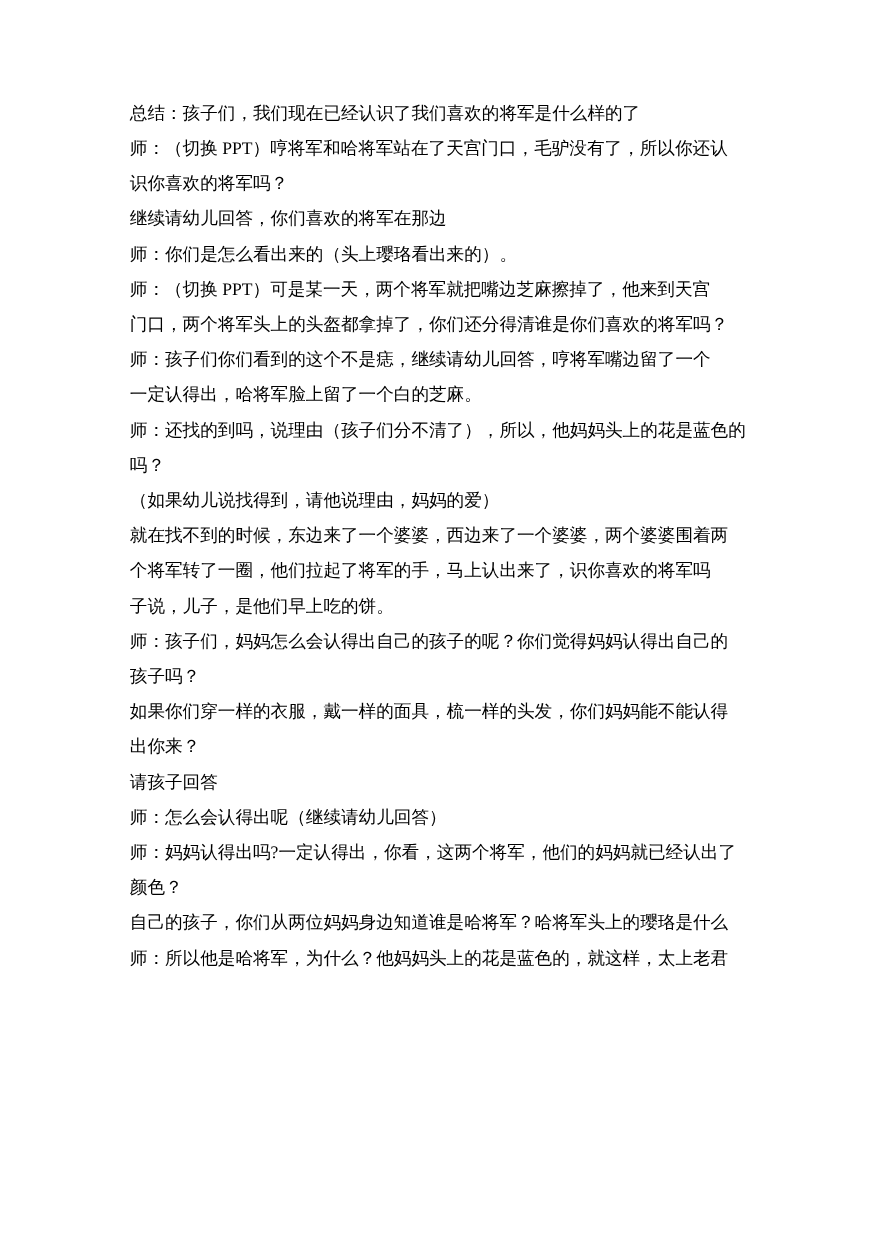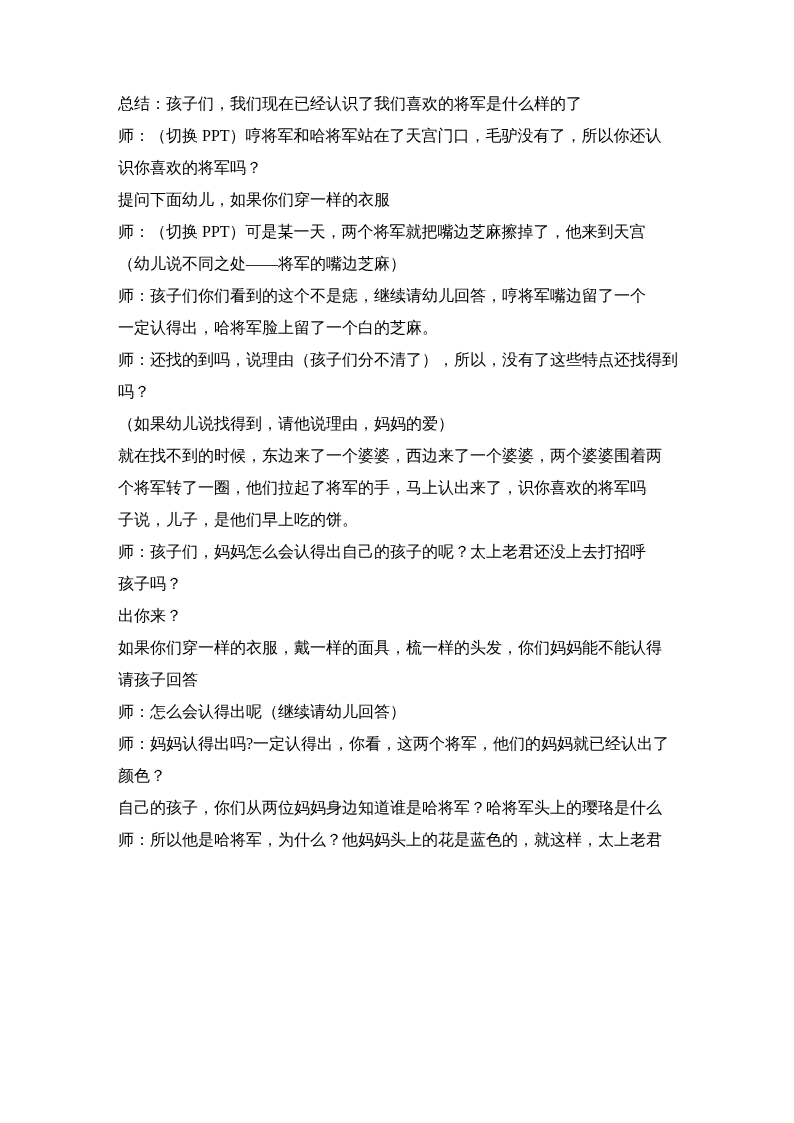--- a/index.html
+++ b/index.html
@@ -41,51 +41,52 @@
 <div class="page">
   <div class="doc-content" id="doc-content" style="color: rgb(0, 0, 0);">
       <div class="paragraph">
         <div class="text-line">总结：孩子们，我们现在已经认识了我们喜欢的将军是什么样的了</div>
       </div>
       <div class="paragraph">
         <div class="text-line">师：（切换 PPT）哼将军和哈将军站在了天宫门口，毛驴没有了，所以你还认</div>
         <div class="text-line">识你喜欢的将军吗？</div>
       </div>
       <div class="paragraph">
-        <div class="text-line">提问下面幼儿，如果你们穿一样的衣服</div>
+        <div class="text-line">继续请幼儿回答，你们喜欢的将军在那边</div>
+      </div>
+      <div class="paragraph">
+        <div class="text-line">师：你们是怎么看出来的（头上璎珞看出来的）。</div>
       </div>
       <div class="paragraph">
         <div class="text-line">师：（切换 PPT）可是某一天，两个将军就把嘴边芝麻擦掉了，他来到天宫</div>
-      </div>
-      <div class="paragraph">
-        <div class="text-line">（幼儿说不同之处——将军的嘴边芝麻）</div>
+        <div class="text-line">门口，两个将军头上的头盔都拿掉了，你们还分得清谁是你们喜欢的将军吗？</div>
       </div>
       <div class="paragraph">
         <div class="text-line">师：孩子们你们看到的这个不是痣，继续请幼儿回答，哼将军嘴边留了一个</div>
         <div class="text-line">一定认得出，哈将军脸上留了一个白的芝麻。</div>
       </div>
       <div class="paragraph">
-        <div class="text-line">师：还找的到吗，说理由（孩子们分不清了），所以，没有了这些特点还找得到</div>
+        <div class="text-line">师：还找的到吗，说理由（孩子们分不清了），所以，他妈妈头上的花是蓝色的</div>
         <div class="text-line">吗？</div>
       </div>
       <div class="paragraph">
         <div class="text-line">（如果幼儿说找得到，请他说理由，妈妈的爱）</div>
       </div>
       <div class="paragraph">
         <div class="text-line">就在找不到的时候，东边来了一个婆婆，西边来了一个婆婆，两个婆婆围着两</div>
         <div class="text-line">个将军转了一圈，他们拉起了将军的手，马上认出来了，识你喜欢的将军吗</div>
         <div class="text-line">子说，儿子，是他们早上吃的饼。</div>
       </div>
       <div class="paragraph">
-        <div class="text-line">师：孩子们，妈妈怎么会认得出自己的孩子的呢？太上老君还没上去打招呼</div>
+        <div class="text-line">师：孩子们，妈妈怎么会认得出自己的孩子的呢？你们觉得妈妈认得出自己的</div>
         <div class="text-line">孩子吗？</div>
       </div>
       <div class="paragraph">
+        <div class="text-line">如果你们穿一样的衣服，戴一样的面具，梳一样的头发，你们妈妈能不能认得</div>
         <div class="text-line">出你来？</div>
-        <div class="text-line">如果你们穿一样的衣服，戴一样的面具，梳一样的头发，你们妈妈能不能认得</div>
       </div>
       <div class="paragraph">
         <div class="text-line">请孩子回答</div>
       </div>
       <div class="paragraph">
         <div class="text-line">师：怎么会认得出呢（继续请幼儿回答）</div>
       </div>
       <div class="paragraph">
         <div class="text-line">师：妈妈认得出吗?一定认得出，你看，这两个将军，他们的妈妈就已经认出了</div>
         <div class="text-line">颜色？</div>

